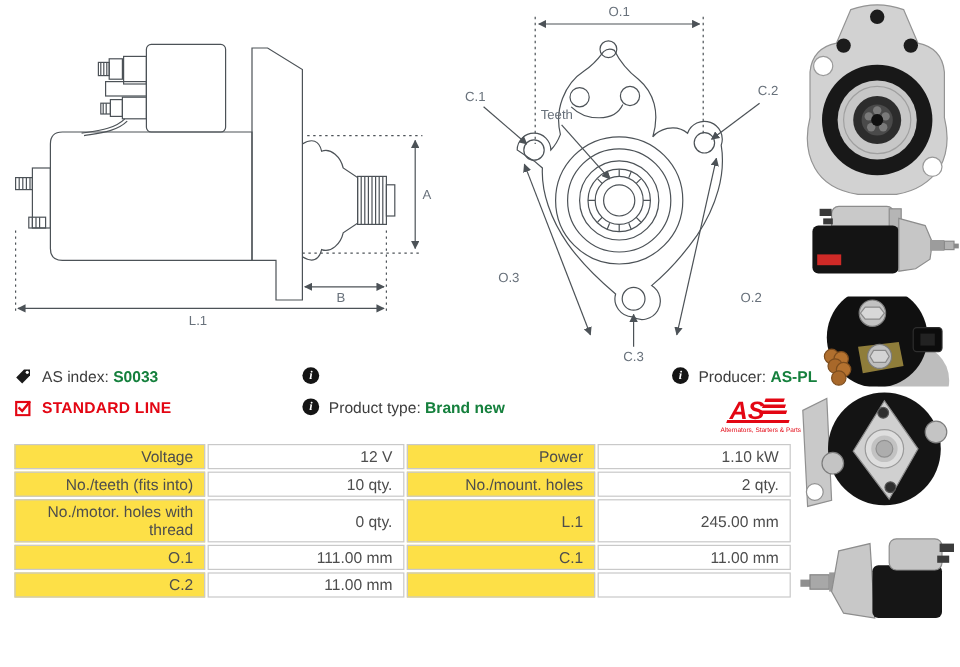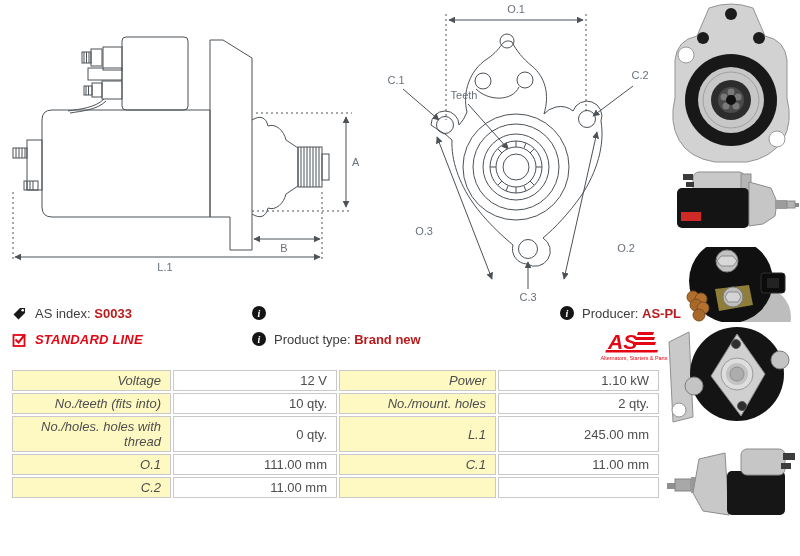--- a/index.html
+++ b/index.html
@@ -5,33 +5,33 @@
   html,body{margin:0;padding:0;background:#fff;}
   .stage{position:relative;width:800px;height:556px;background:#fff;overflow:hidden;
          font-family:"Liberation Sans",sans-serif;}
   svg text{font-family:"Liberation Sans",sans-serif;}
 
   
   .info-row{position:absolute;left:10px;top:303px;width:650px;height:62px;}
   .info-col{position:absolute;top:0;}
   .info-line{display:flex;align-items:center;gap:8px;height:20px;margin-bottom:6px;}
   .info-text{font-size:13px;color:#3d3d3d;white-space:nowrap;}
-  .info-text b{color:#b91c1c;}
-  .standard-line{color:#e30613;font-weight:bold;font-size:13px;letter-spacing:.2px;font-style:italic;}
+  .info-text b{color:#15803d;}
+  .standard-line{color:#e30613;font-weight:bold;font-size:13px;letter-spacing:.2px;}
   .info-icon{flex:0 0 14px;width:14px;height:14px;border-radius:50%;background:#141414;color:#fff;
              display:inline-flex;align-items:center;justify-content:center;
              font:italic bold 10px "Liberation Serif",serif;}
 
   
   .spec-table{position:absolute;left:10px;top:368px;width:651px;
               border-collapse:separate;border-spacing:2px;table-layout:fixed;
               font-size:13px;color:#4d4d4d;}
   .spec-table td{border:1px solid #c9c9c9;text-align:right;padding:2px 9px;
                  line-height:15px;vertical-align:middle;overflow:hidden;}
-  .spec-table td.lbl{background:#fef9c3;font-style:italic;}
+  .spec-table td.lbl{background:#fde047;}
   .spec-table td.val{background:#ffffff;text-align:right;}
 
   
   .photos{position:absolute;left:663px;top:0;width:137px;height:556px;}
   .photo{position:absolute;left:0;width:137px;}
 </style>
 </head>
 <body>
 
 <div class="stage">
@@ -286,21 +286,21 @@
         <td class="lbl">Power</td>
         <td class="val">1.10 kW</td>
       </tr>
       <tr>
         <td class="lbl">No./teeth (fits into)</td>
         <td class="val">10 qty.</td>
         <td class="lbl">No./mount. holes</td>
         <td class="val">2 qty.</td>
       </tr>
       <tr>
-        <td class="lbl">No./holes. holes with thread</td>
+        <td class="lbl">No./motor. holes with thread</td>
         <td class="val">0 qty.</td>
         <td class="lbl">L.1</td>
         <td class="val">245.00 mm</td>
       </tr>
       <tr>
         <td class="lbl">O.1</td>
         <td class="val">111.00 mm</td>
         <td class="lbl">C.1</td>
         <td class="val">11.00 mm</td>
       </tr>

